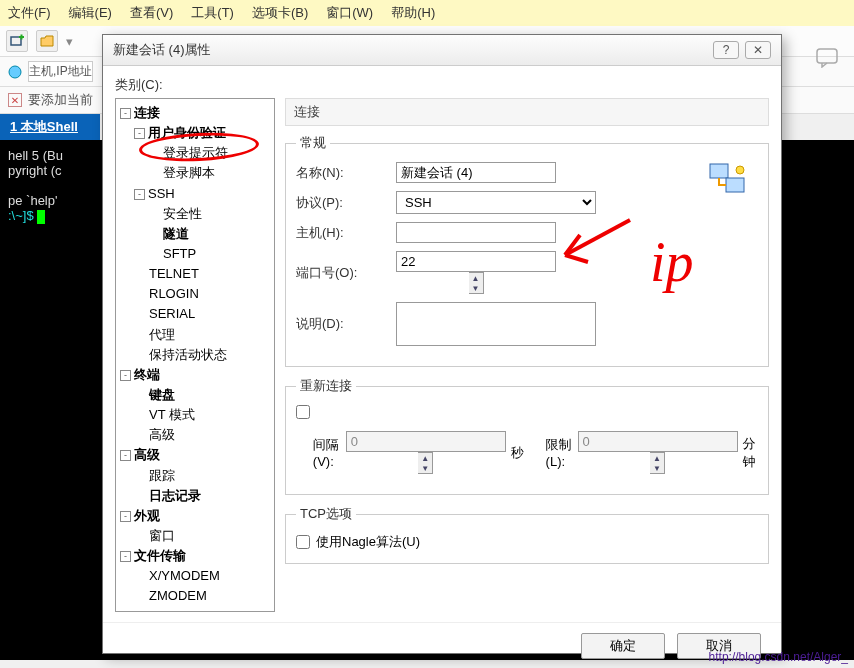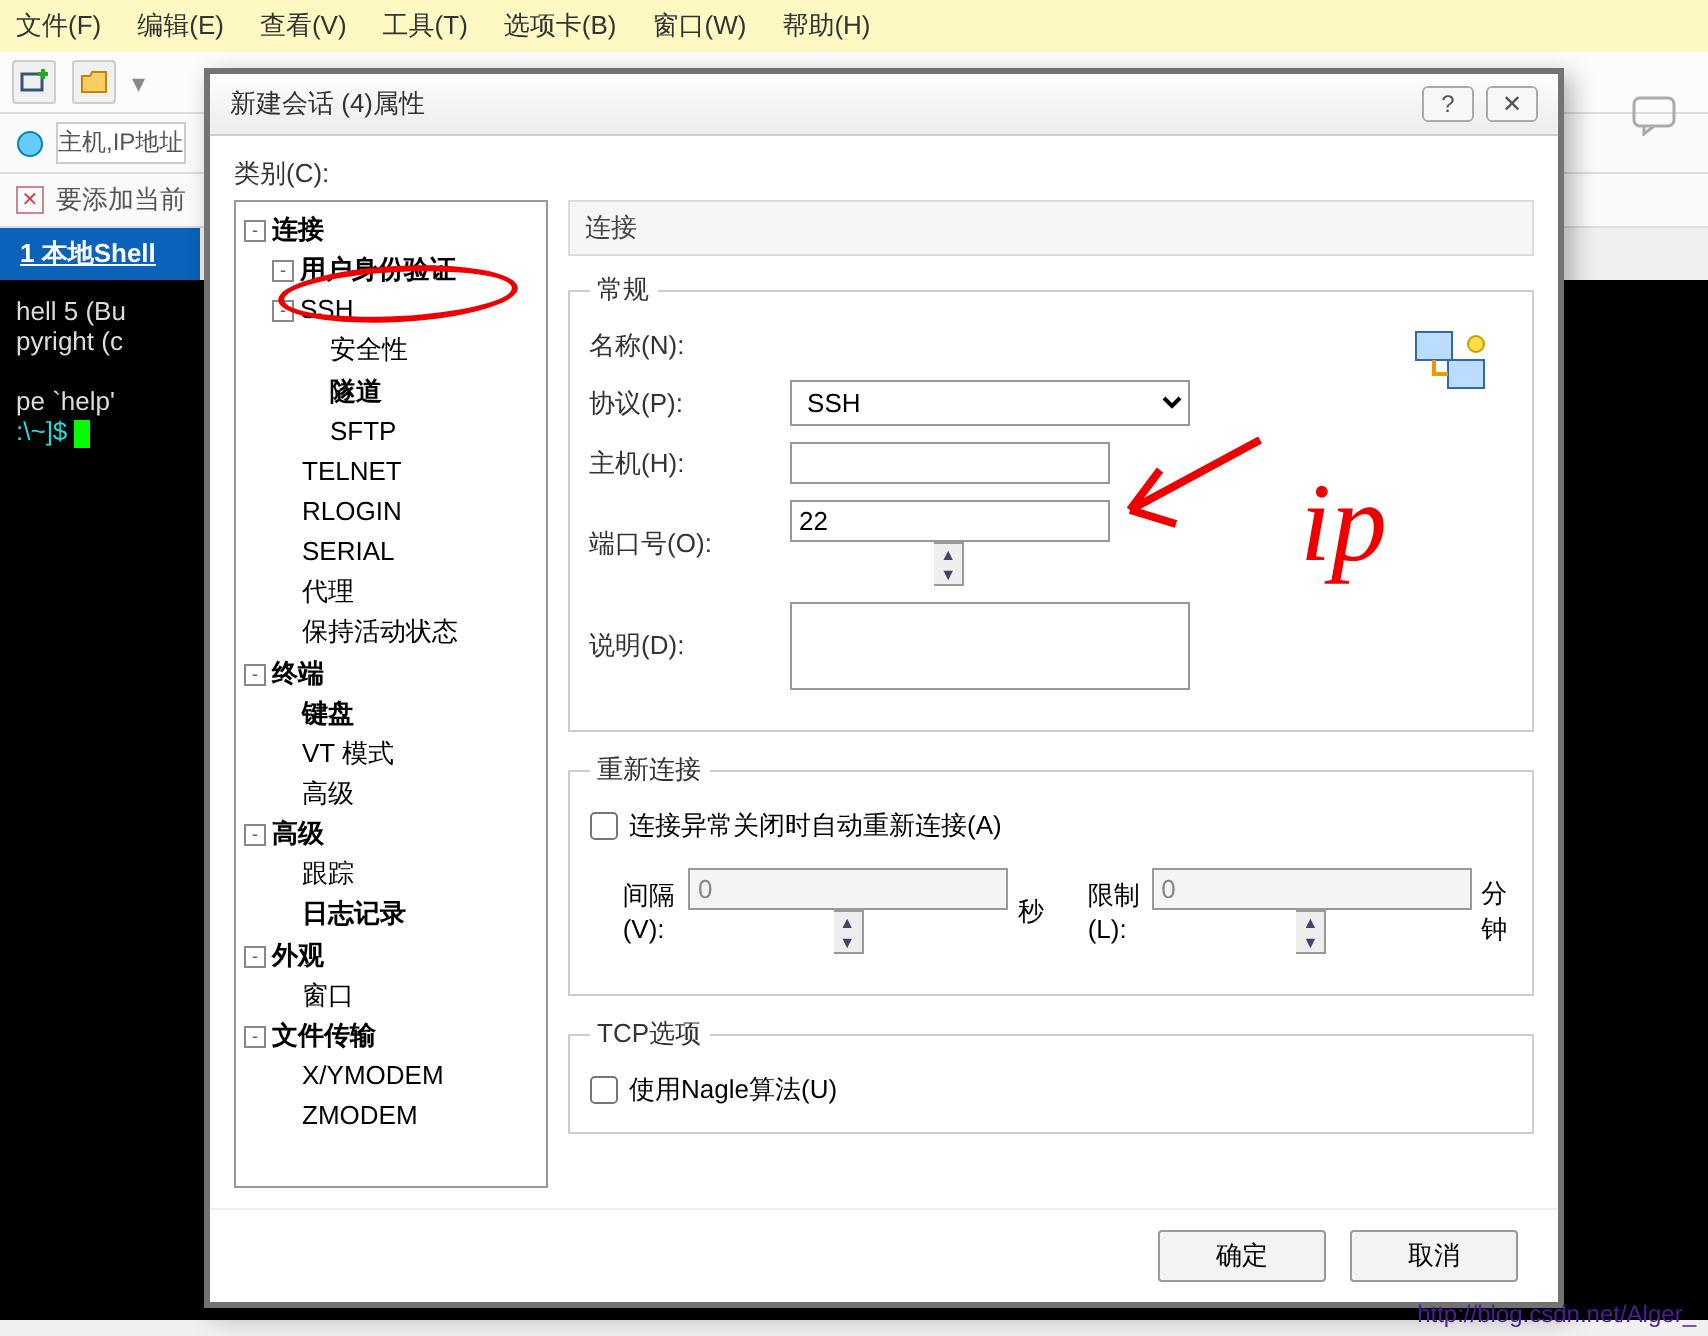--- a/index.html
+++ b/index.html
@@ -17,21 +17,21 @@
 .tips { background: #fafafa; padding: 4px 8px; color: #555; border-bottom: 1px solid #ddd; display:flex; align-items:center; gap:6px;}
 .tips .x { width:14px; height:14px; border:1px solid #c88; color:#c44; font-size:10px; display:flex; align-items:center; justify-content:center; }
 
 .tab { background: #0a63b8; color:#fff; padding:4px 10px; width:100px; font-weight:bold; text-decoration:underline; }
 
 .terminal { background:#000; color:#ddd; font-family: Consolas, monospace; padding:8px; height: 520px; font-size:13px; }
 .terminal .prompt { color:#2dd; }
 .terminal .cursor { display:inline-block; width:8px; height:14px; background:#0f0; vertical-align:middle;}
 
 
-.dialog { position:absolute; left:102px; top:34px; width:680px; height:620px; background:#fff; border:3px solid #737373; box-shadow: 4px 4px 12px rgba(0,0,0,0.3); display:flex; flex-direction:column; }
+.dialog { position:absolute; left:102px; top:34px; width:680px; height:620px; background:#fff; border:1px solid #737373; box-shadow: 4px 4px 12px rgba(0,0,0,0.3); display:flex; flex-direction:column; }
 .titlebar { background: linear-gradient(#fdfdfd,#ececec); padding:6px 10px; display:flex; align-items:center; border-bottom:1px solid #ccc; }
 .titlebar .title { flex:1; color:#333; }
 .titlebar .winbtn { width:26px; height:18px; border:1px solid #aaa; border-radius:3px; margin-left:6px; display:flex; align-items:center; justify-content:center; font-size:12px; color:#555; background:#f7f7f7; }
 
 .dlgbody { flex:1; display:flex; flex-direction:column; padding:10px 12px; }
 .catlabel { margin-bottom:4px; color:#333; }
 .panes { flex:1; display:flex; gap:10px; }
 
 .tree { width:160px; border:1px solid #999; background:#fff; overflow:auto; padding:4px 2px; font-size:12.5px; line-height:1.55; }
 .tree ul { list-style:none; padding-left:14px; }
@@ -136,20 +136,24 @@
   </div>
   <div class="dlgbody">
     <div class="catlabel">类别(C):</div>
     <div class="panes">
 
       <div class="tree">
         <ul>
           <li><span class="tog">-</span><span class="bold">连接</span>
             <ul>
               <li><span class="tog">-</span><span class="bold circled">用户身份验证</span>
+                <ul>
+                  <li><span class="sp"></span><span>登录提示符</span></li>
+                  <li><span class="sp"></span><span>登录脚本</span></li>
+                </ul>
               </li>
               <li><span class="tog">-</span><span>SSH</span>
                 <ul>
                   <li><span class="sp"></span><span>安全性</span></li>
                   <li><span class="sp"></span><span class="bold">隧道</span></li>
                   <li><span class="sp"></span><span>SFTP</span></li>
                 </ul>
               </li>
               <li><span class="sp"></span><span>TELNET</span></li>
               <li><span class="sp"></span><span>RLOGIN</span></li>
@@ -191,20 +195,21 @@
         <fieldset style="position:relative;">
           <legend>常规</legend>
           <svg class="icon-net" viewBox="0 0 40 40">
               <rect x="2" y="4" width="18" height="14" fill="#bdf" stroke="#36a"></rect>
               <rect x="18" y="18" width="18" height="14" fill="#bdf" stroke="#36a"></rect>
               <path d="M11 18 L11 25 L18 25" fill="none" stroke="#e90" stroke-width="2"></path>
               <circle cx="32" cy="10" r="4" fill="#fd4" stroke="#c90"></circle>
             </svg>
           <div class="row">
               <span class="lbl">名称(N):</span>
+              <input type="text" value="新建会话 (4)" style="">
             </div>
           <div class="row">
               <span class="lbl">协议(P):</span>
               <select><option>SSH</option></select>
             </div>
           <div class="row">
               <span class="lbl">主机(H):</span>
               <input type="text" value="" style="">
             </div>
           <div class="row">
@@ -220,21 +225,20 @@
           <div class="row">
               <span class="lbl">说明(D):</span>
               <textarea style=""></textarea>
             </div>
         </fieldset>
 
         <fieldset>
           <legend>重新连接</legend>
           <div class="chk" style="margin-bottom:12px;">
               <input type="checkbox" style="">
-              <span>连接异常关闭时自动重新连接(A)</span>
             </div>
           <div class="row" style="gap:5px;align-items:center;">
             <span style="width:20px;"></span>
             <span>间隔(V):</span>
             <div class="spin">
                 <input type="text" disabled="" style="background: rgb(244, 244, 244); color: rgb(136, 136, 136);" value="0">
                 <div class="arrows">
                   <div>▲</div>
                   <div>▼</div>
                 </div>

